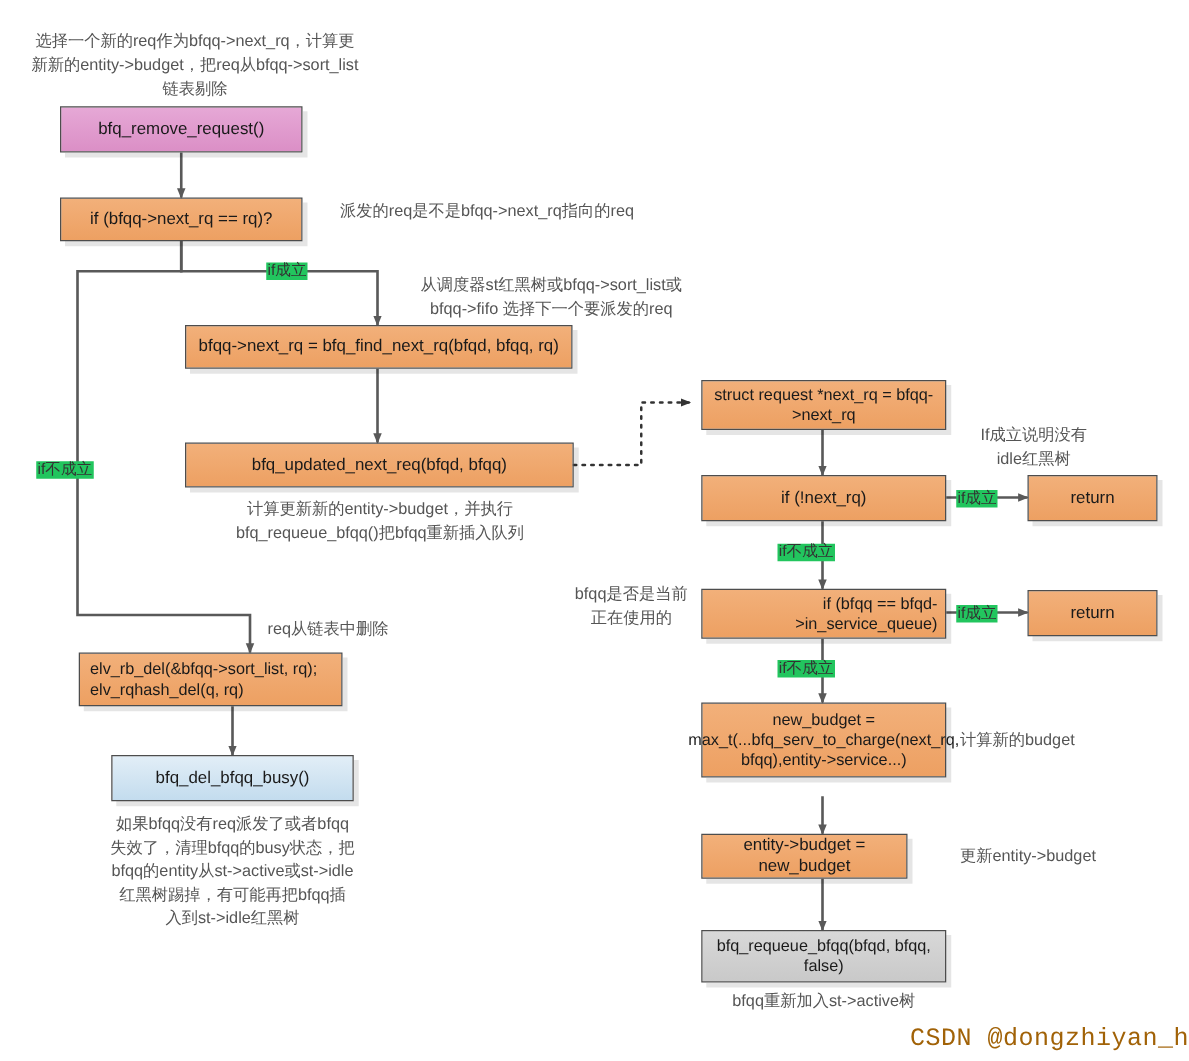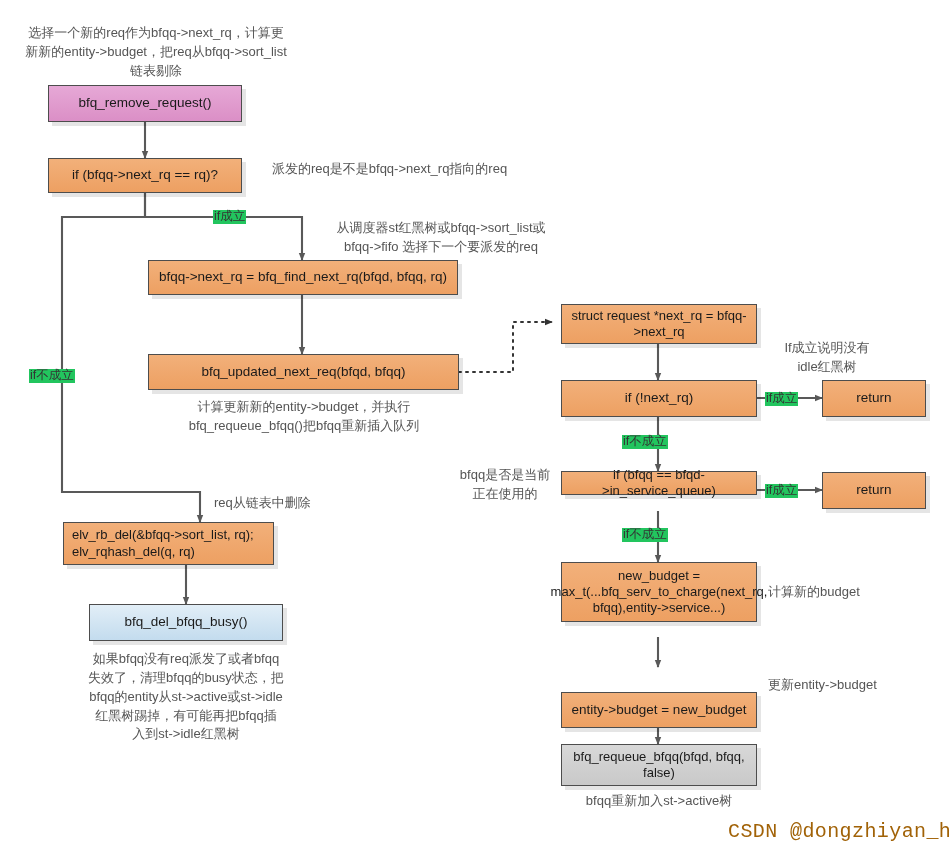--- a/index.html
+++ b/index.html
@@ -177,33 +177,33 @@
 
   <div class="edge-label" style="left:765px; top:392px;">if成立</div>
 
   <div class="node orange" style="left:822px; top:380px; width:104px; height:37px;">return</div>
 
   <div class="edge-label" style="left:622px; top:435px;">if不成立</div>
 
   <div class="note" style="left:452px; top:466px; width:106px;">bfqq是否是当前
 正在使用的</div>
 
-  <div class="node orange" style="left:561px; top:471px; width:196px; height:24px; font-size:13px;">if (bfqq == bfqd-&gt;in_service_queue)</div>
+  <div class="node orange" style="left:561px; top:471px; width:196px; height:40px; font-size:13px;text-align:right;">if (bfqq == bfqd-&gt;in_service_queue)</div>
 
   <div class="edge-label" style="left:765px; top:484px;">if成立</div>
 
   <div class="node orange" style="left:822px; top:472px; width:104px; height:37px;">return</div>
 
   <div class="edge-label" style="left:622px; top:528px;">if不成立</div>
 
   <div class="node orange" style="left:561px; top:562px; width:196px; height:60px; font-size:13px;">new_budget = max_t(...bfq_serv_to_charge(next_rq, bfqq),entity-&gt;service...)</div>
 
   <div class="note" style="left:768px; top:583px; width:140px; text-align:left;">计算新的budget</div>
 
-  <div class="node orange" style="left:561px; top:692px; width:196px; height:36px;">entity-&gt;budget = new_budget</div>
+  <div class="node orange" style="left:561px; top:667px; width:165px; height:36px;">entity-&gt;budget = new_budget</div>
 
   <div class="note" style="left:768px; top:676px; width:150px; text-align:left;">更新entity-&gt;budget</div>
 
   <div class="node grey" style="left:561px; top:744px; width:196px; height:42px; font-size:13px;">bfq_requeue_bfqq(bfqd, bfqq, false)</div>
 
   <div class="note" style="left:561px; top:792px; width:196px;">bfqq重新加入st-&gt;active树</div>
 
   <div class="watermark" style="left:728px; top:820px;">CSDN @dongzhiyan_hjp</div>
 
 </div>

